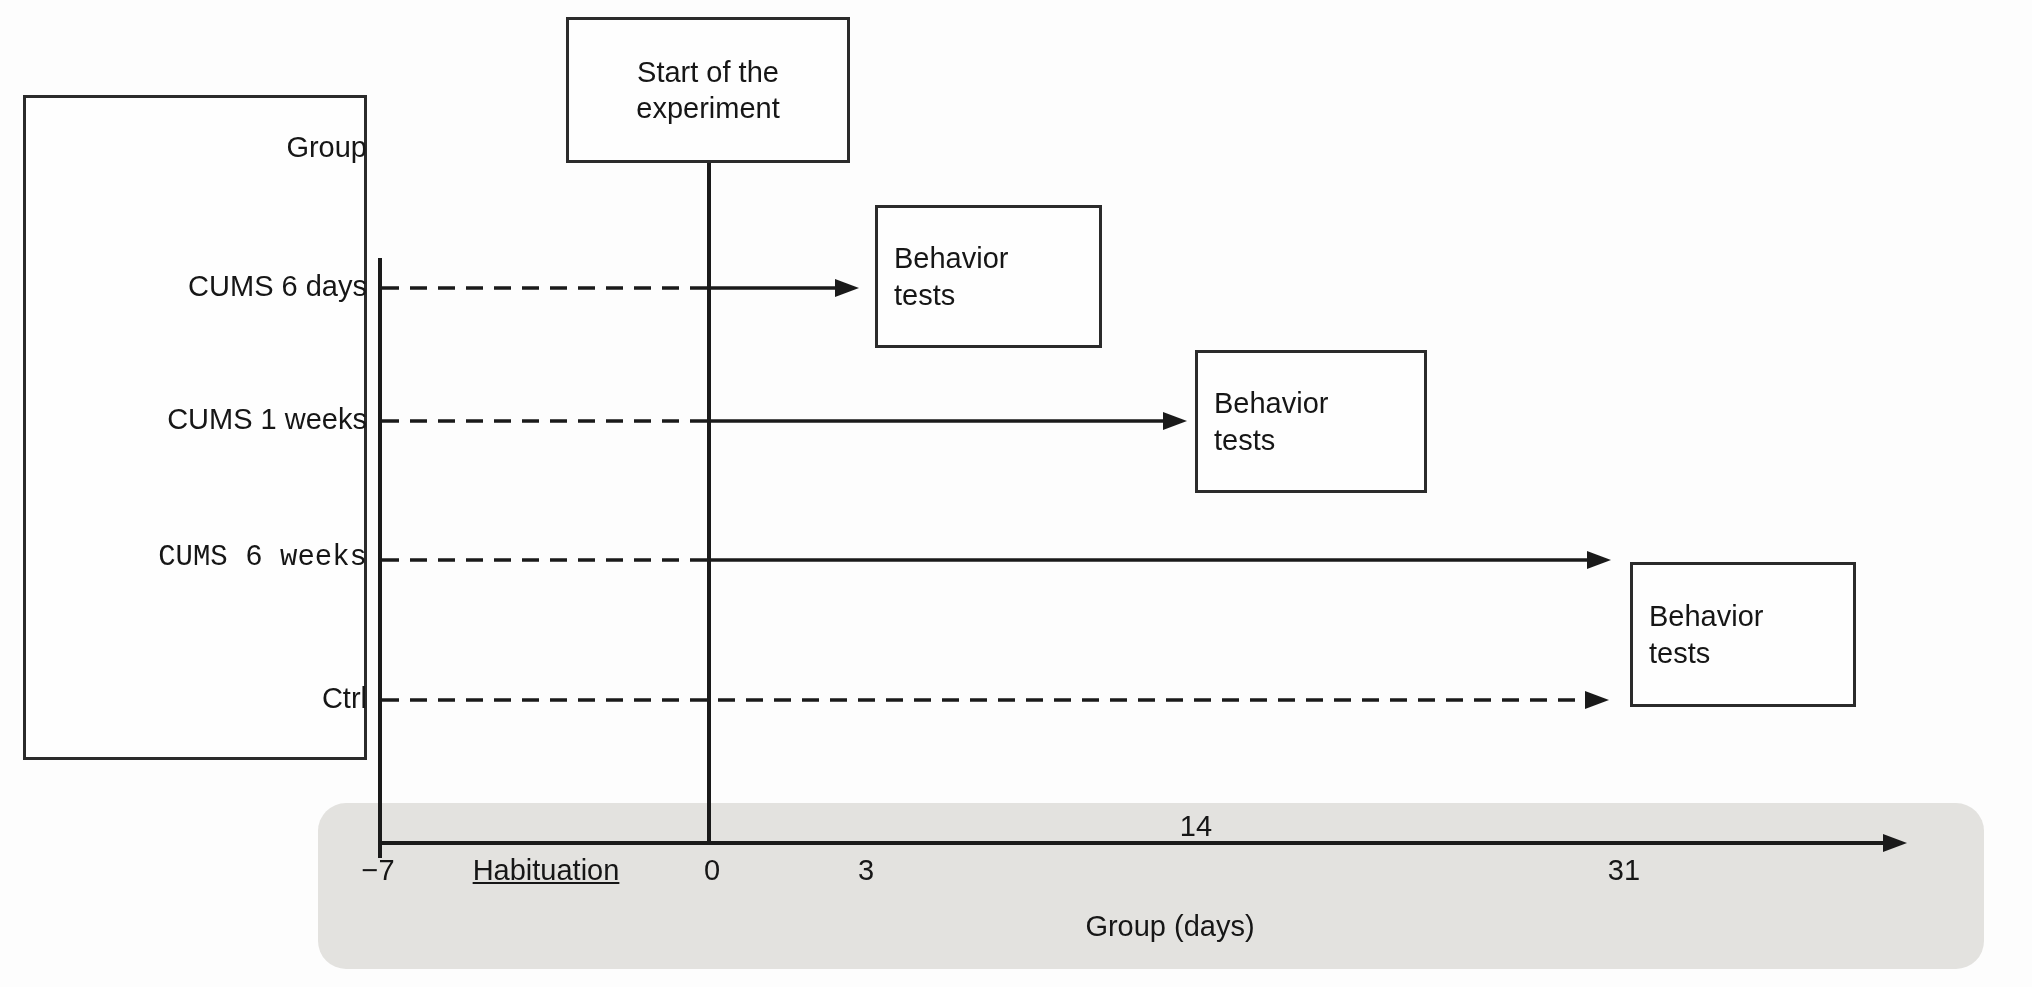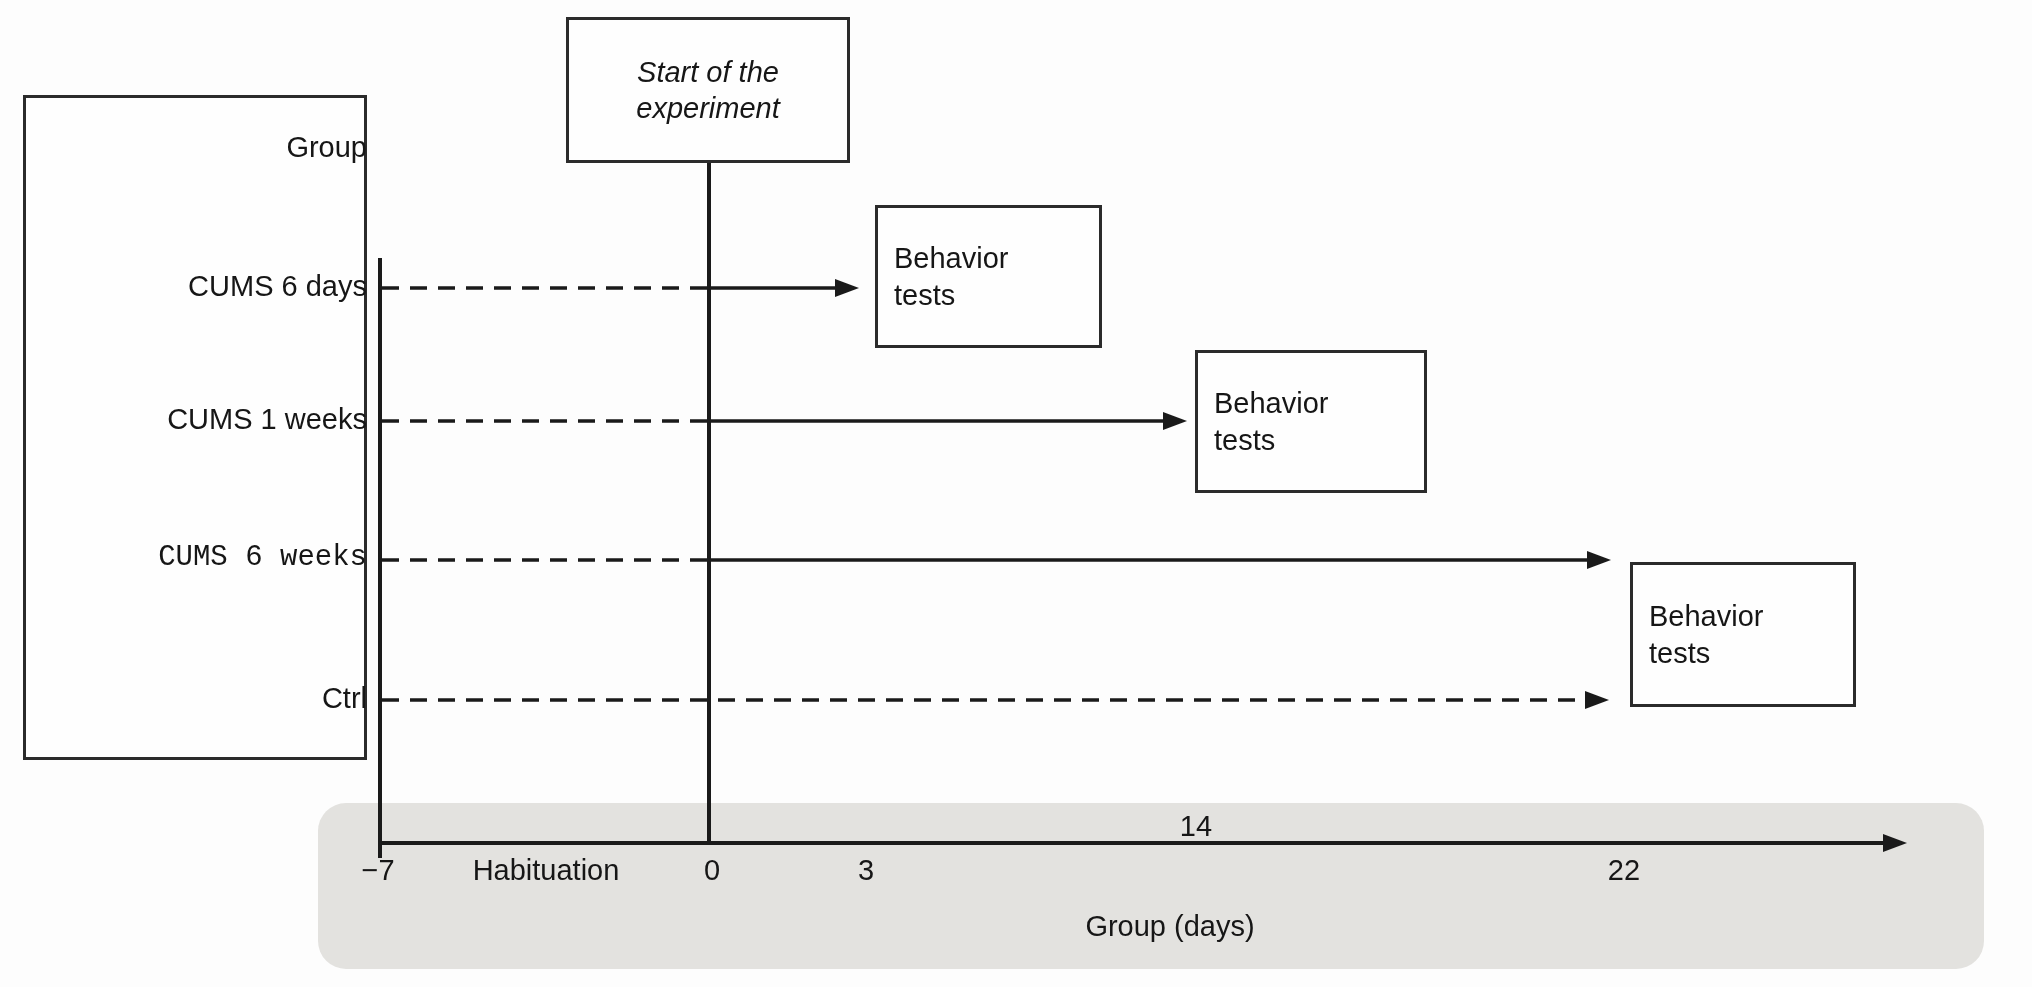--- a/index.html
+++ b/index.html
@@ -108,37 +108,37 @@
 
   <div class="box" style="left:23px; top:95px; width:344px; height:665px;"></div>
 
   <div class="row-label label" style="top:129px;">Group</div>
   <div class="row-label label" style="top:268px;">CUMS 6 days</div>
   <div class="row-label label" style="top:401px;">CUMS 1 weeks</div>
   <div class="row-label label" style="top:540px;font-family:Liberation Mono, monospace;">CUMS 6 weeks</div>
   <div class="row-label label" style="top:680px;">Ctrl</div>
 
   <div class="box center-text" style="left:566px; top:17px; width:284px; height:146px;">
-    <div class="label" style="width:190px;font-style:italic;">Start of the experiment</div>
+    <div class="label" style="width:190px;">Start of the experiment</div>
   </div>
 
   <div class="box left-text" style="left:875px; top:205px; width:227px; height:143px;">
     <div class="label" style="width:130px;">Behavior tests</div>
   </div>
 
   <div class="box left-text" style="left:1195px; top:350px; width:232px; height:143px;">
     <div class="label" style="width:130px;">Behavior tests</div>
   </div>
 
   <div class="box left-text" style="left:1630px; top:562px; width:226px; height:145px;">
     <div class="label" style="width:130px;">Behavior tests</div>
   </div>
 
   <div class="tick-label label" style="left:378px; top:852px;">−7</div>
-  <div class="tick-label label" style="left:546px; top:852px;">Habituation</div>
+  <div class="tick-label label" style="left:546px; top:852px;text-decoration:underline;">Habituation</div>
   <div class="tick-label label" style="left:712px; top:852px;">0</div>
   <div class="tick-label label" style="left:866px; top:852px;">3</div>
   <div class="tick-label label" style="left:1196px; top:808px;">14</div>
-  <div class="tick-label label" style="left:1624px; top:852px;">22</div>
+  <div class="tick-label label" style="left:1624px; top:852px;">31</div>
 
   <div class="tick-label label" style="left:1170px; top:908px;">Group (days)</div>
 
 </div>
 
 </body></html>

